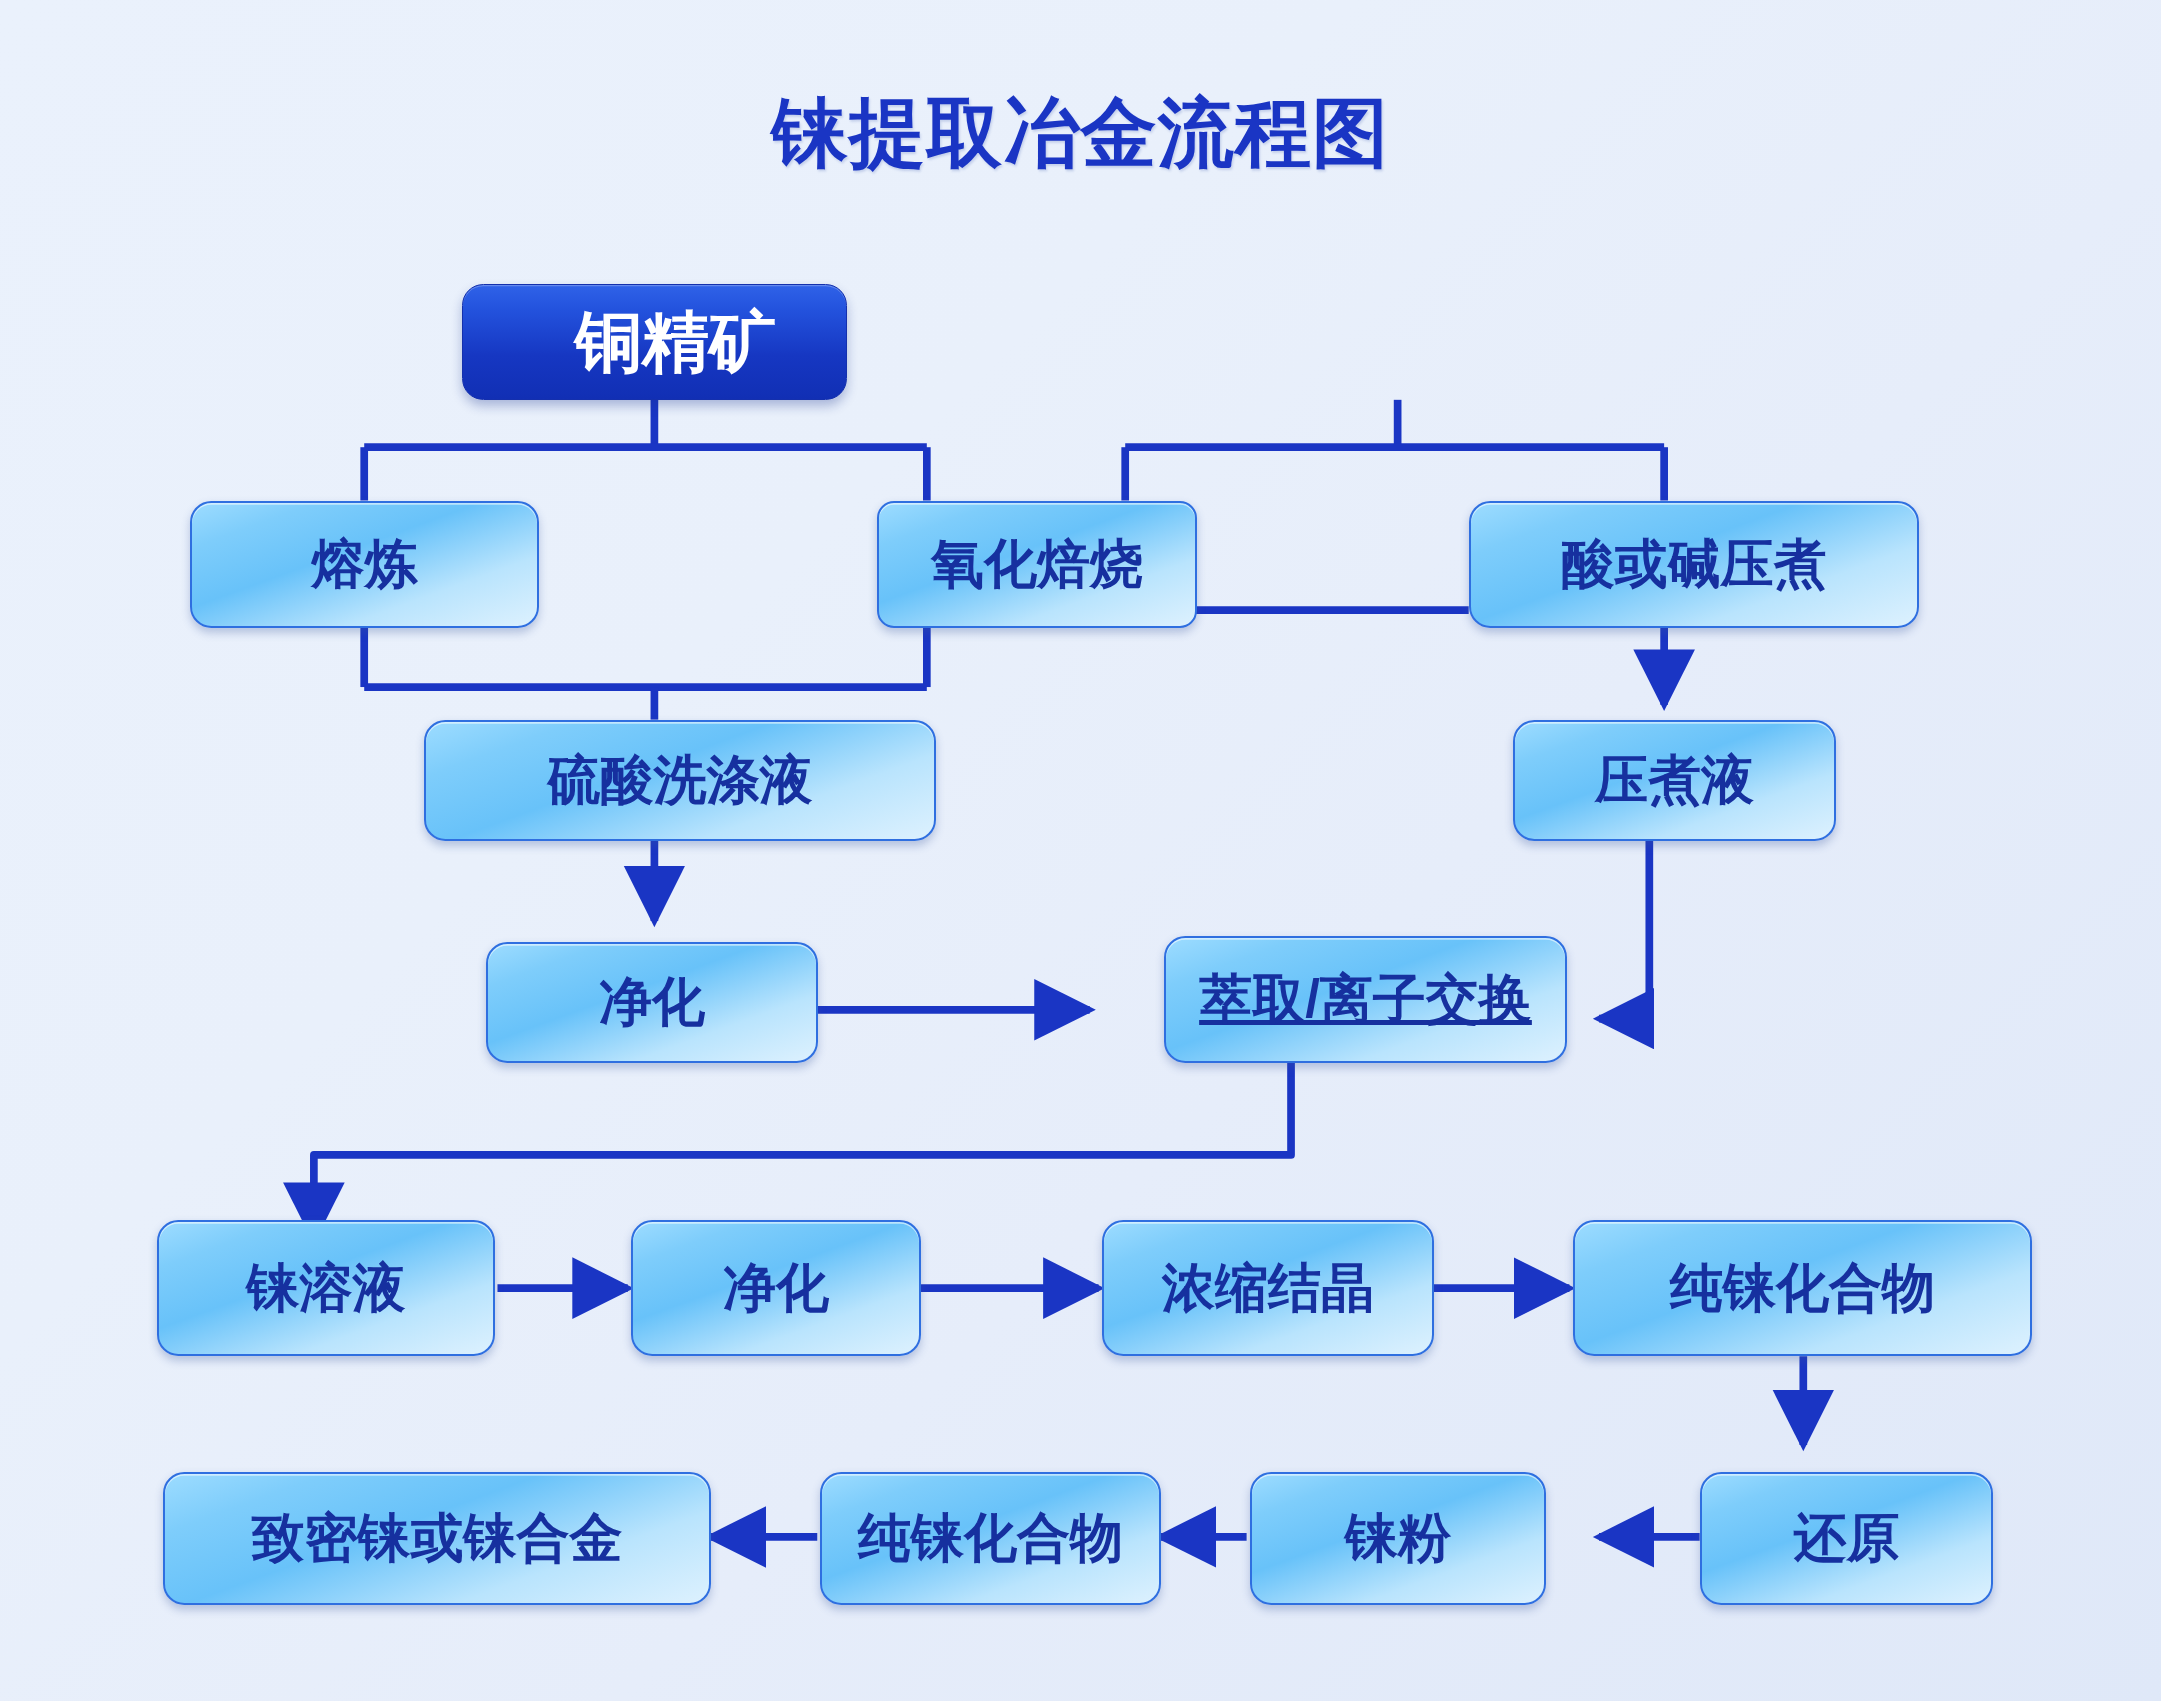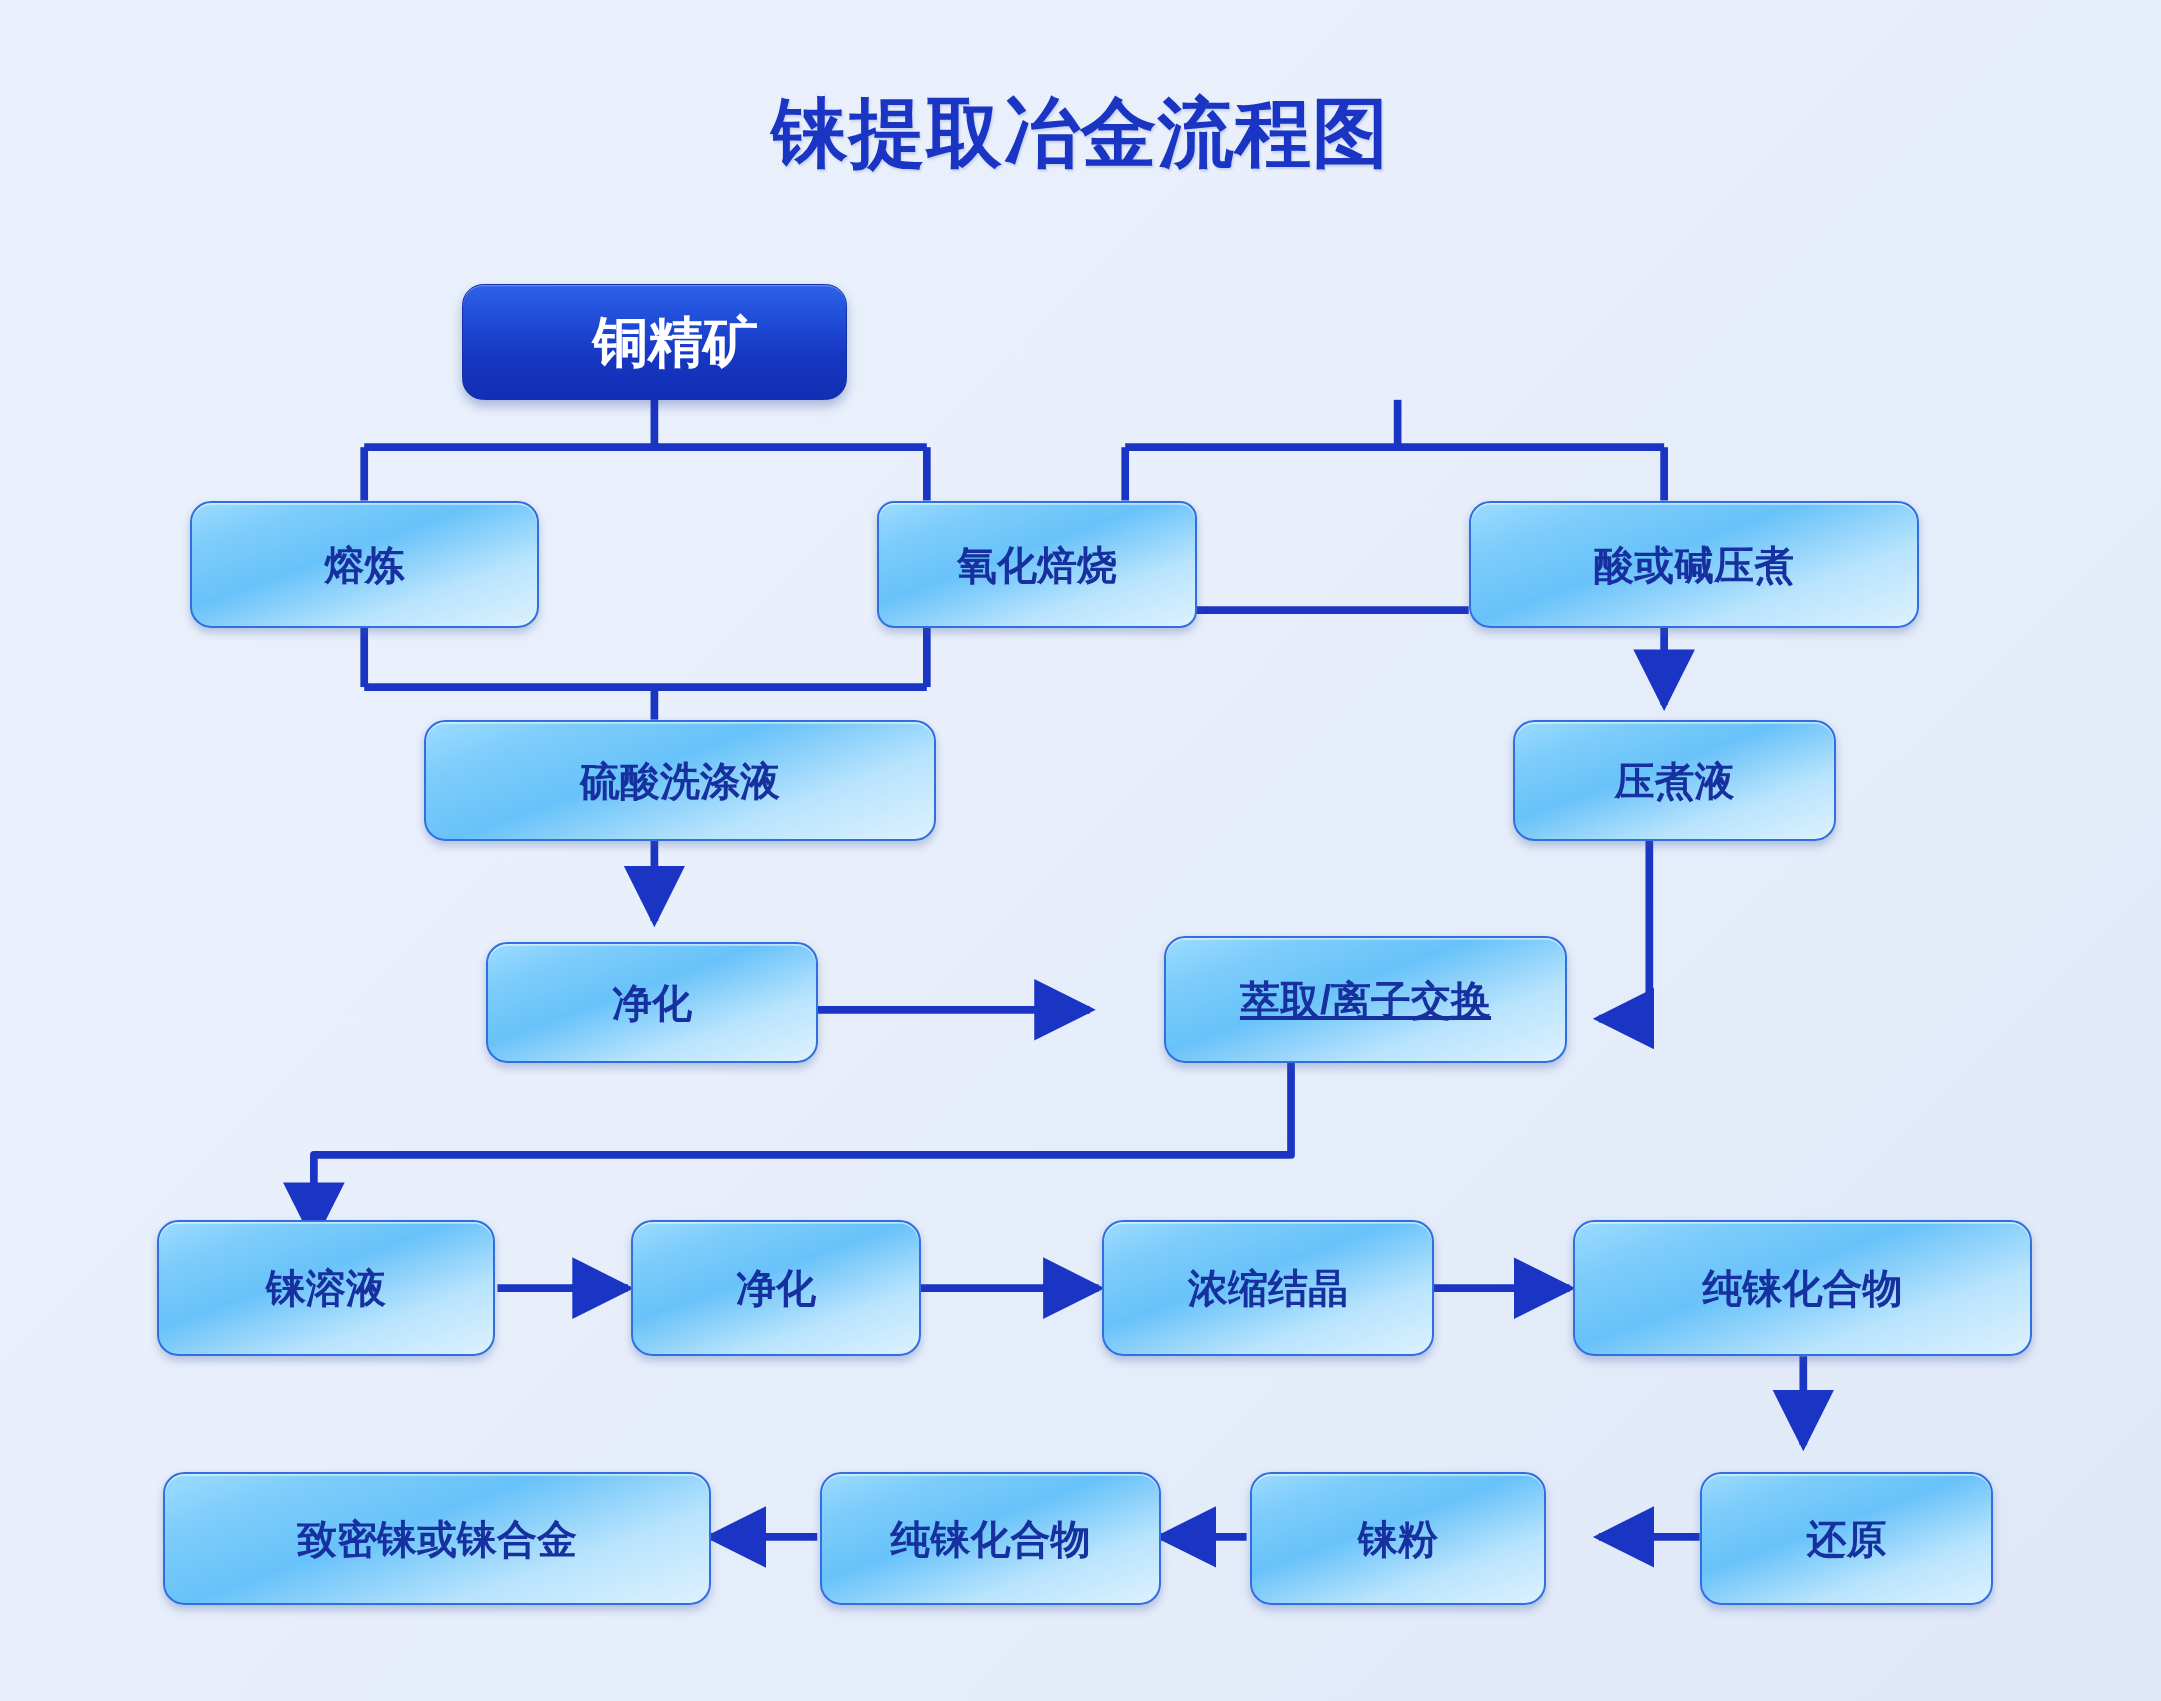--- a/index.html
+++ b/index.html
@@ -20,29 +20,29 @@
 
   .node{
     position:absolute;box-sizing:border-box;
     display:flex;align-items:center;justify-content:center;
     text-align:center;line-height:1.1;
     border-radius:21.3px;
   }
   
   .node.src{
     background:linear-gradient(180deg,#2f62e8 0%,#2352dd 22%,#1637c2 62%,#112fb4 100%);
-    color:#ffffff;font-weight:bold;font-size:55px;
+    color:#ffffff;font-weight:bold;font-size:67px;
     box-shadow:0 6px 10.7px rgba(20,45,140,.30), inset 0 1.2px 0 rgba(255,255,255,.25);
     border:0.6px solid #1430ad;
     padding-left:42px;
   }
   
   .node.proc{
     background:linear-gradient(160deg,#9ddcff 0%,#7ecdfb 18%,#68c2f9 42%,#b9e4fd 72%,#ddf1fe 100%);
-    color:#16309f;font-weight:bold;font-size:40px;
+    color:#16309f;font-weight:bold;font-size:53px;
     border:2.4px solid #2f6fe0;
     box-shadow:0 4.7px 8.3px rgba(60,90,160,.30), inset 0 1.8px 0 rgba(255,255,255,.55);
   }
 </style>
 </head>
 <body>
 
 <div id="stage">
 
   <div class="title">铼提取冶金流程图</div>

